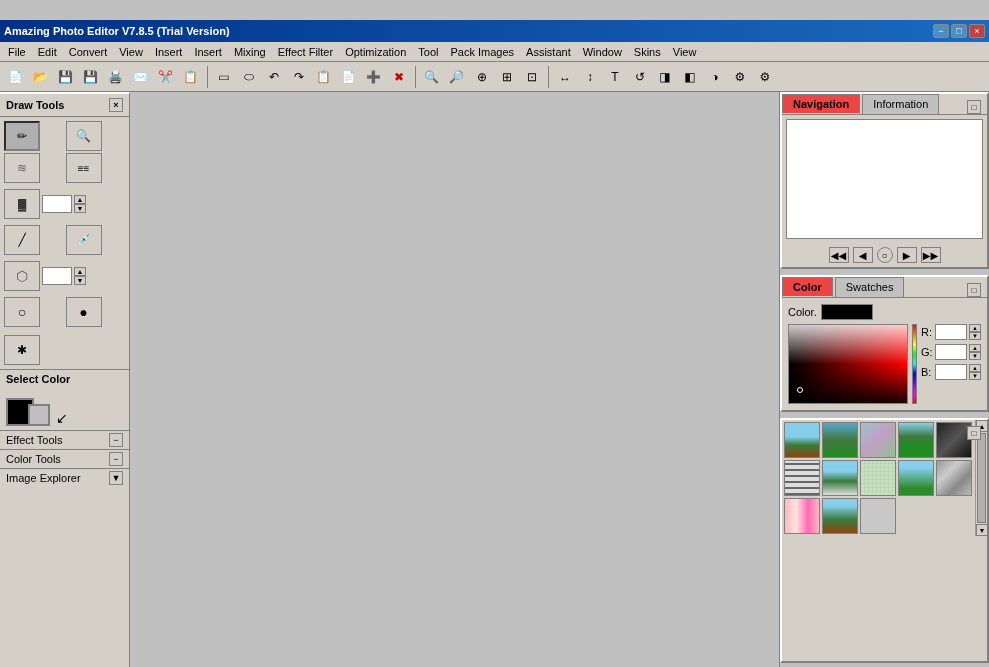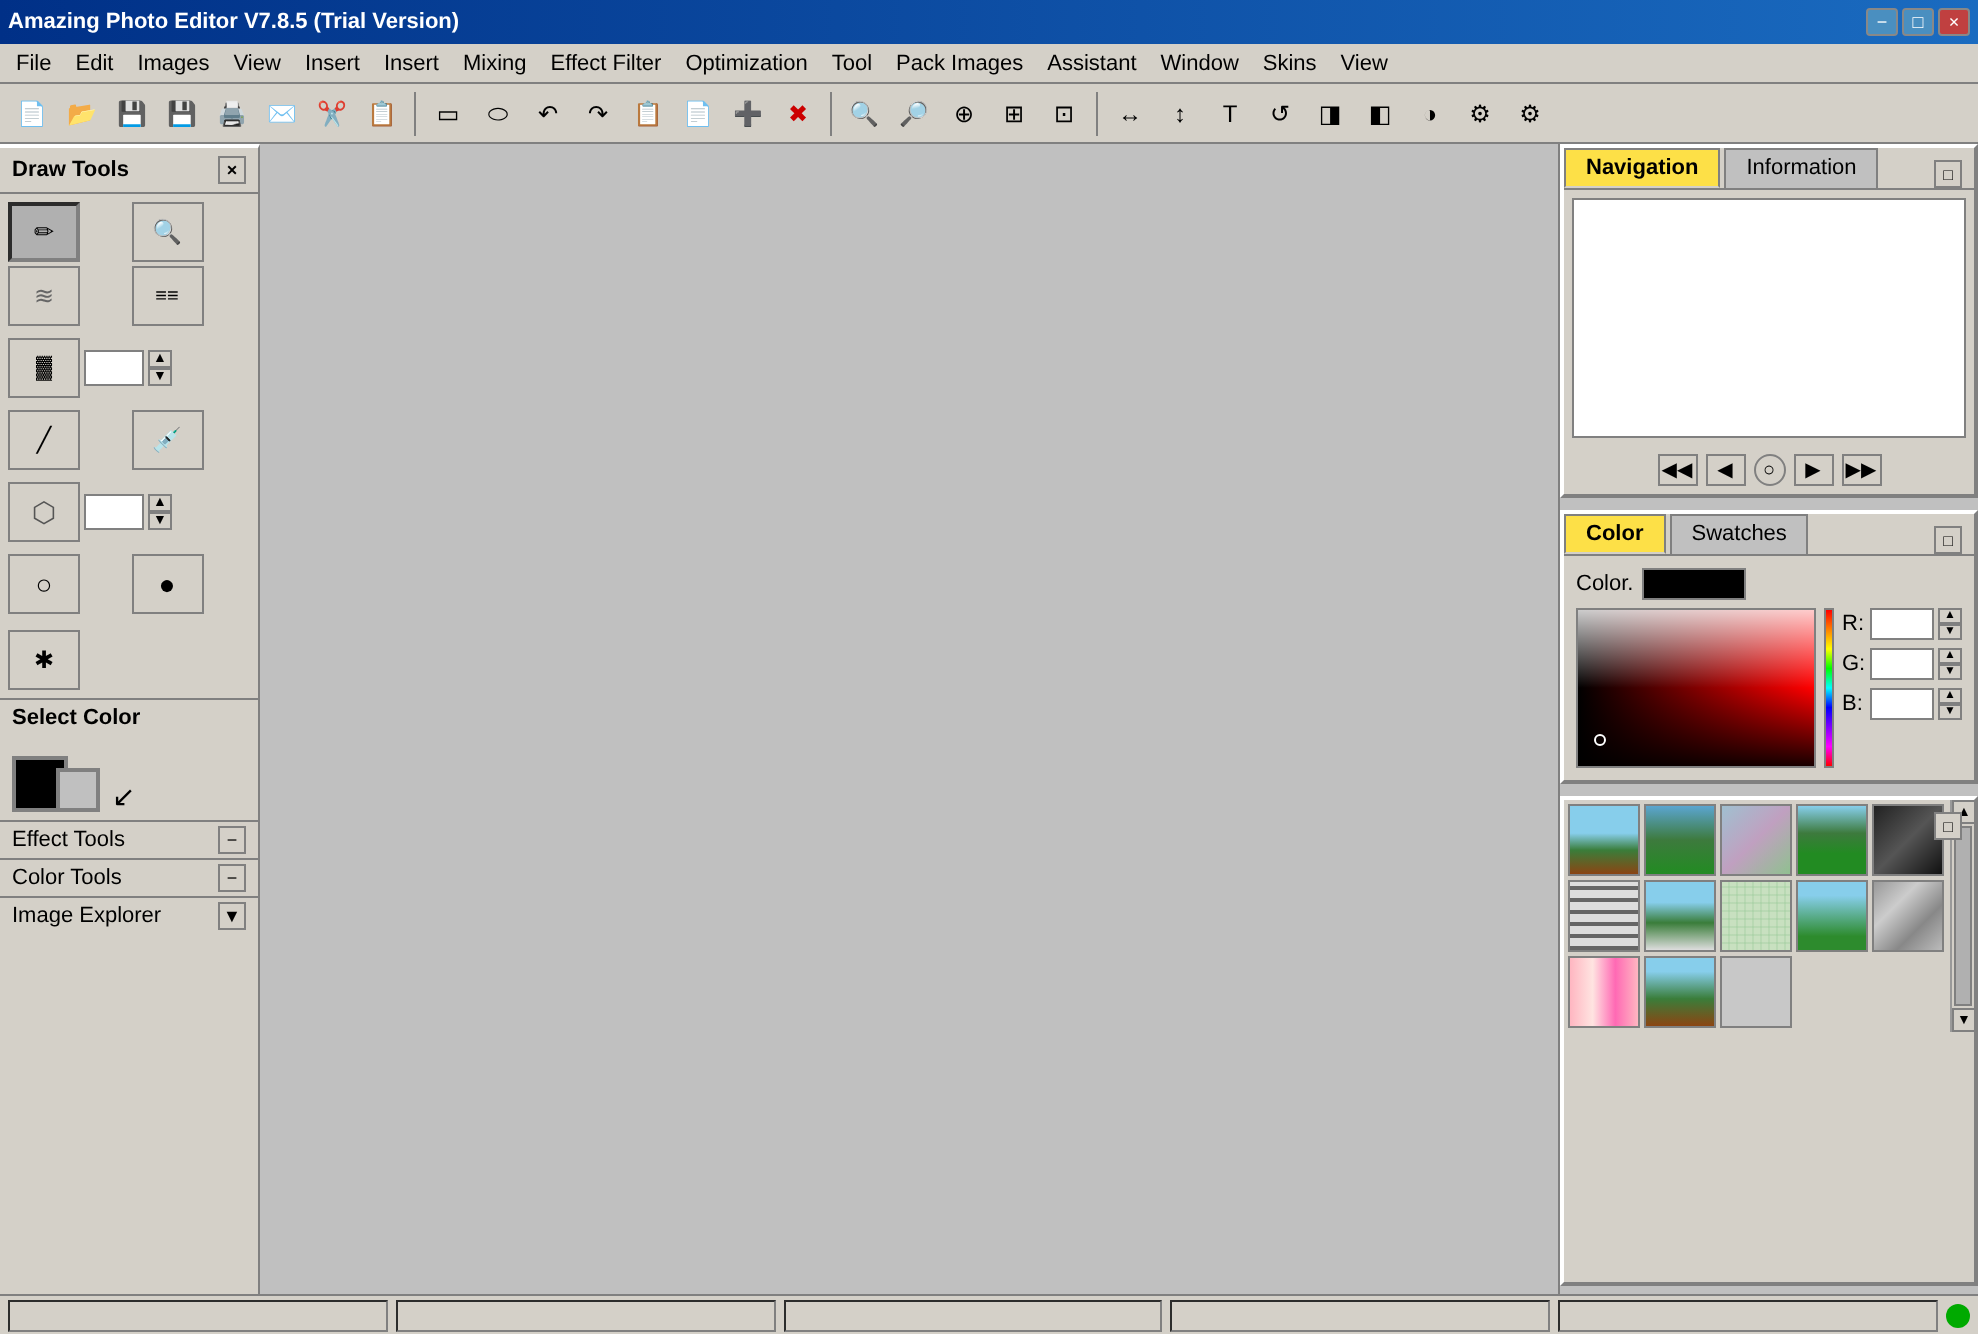--- a/index.html
+++ b/index.html
@@ -16,20 +16,21 @@
     
     .title-bar {
       background: linear-gradient(to right, #003087, #1a6bc0);
       color: white;
       height: 22px;
       display: flex;
       align-items: center;
       justify-content: space-between;
       padding: 0 4px;
       user-select: none;
+      margin-top: 20px;
     }
     .title-bar-text {
       font-size: 11px;
       font-weight: bold;
     }
     .title-bar-buttons {
       display: flex;
       gap: 2px;
     }
     .title-btn {
@@ -266,21 +267,21 @@
     .tab {
       padding: 3px 10px;
       font-size: 11px;
       border: 1px solid #808080;
       border-bottom: none;
       background: #c0c0c0;
       cursor: pointer;
       margin-right: 2px;
     }
     .tab.active {
-      background: #fde047;
+      background: #ef4444;
       border-bottom: 1px solid #d4d0c8;
       font-weight: bold;
     }
     .nav-content {
       background: white;
       height: 120px;
       margin: 4px;
       border: 1px solid #808080;
     }
     .nav-controls {
@@ -477,21 +478,21 @@
   <div class="title-bar-buttons">
     <div class="title-btn minimize">−</div>
     <div class="title-btn maximize">□</div>
     <div class="title-btn close">×</div>
   </div>
 </div>
 
 <div class="menu-bar">
   <span class="menu-item">File</span>
   <span class="menu-item">Edit</span>
-  <span class="menu-item">Images</span>
+  <span class="menu-item">Convert</span>
   <span class="menu-item">View</span>
   <span class="menu-item">Insert</span>
   <span class="menu-item">Insert</span>
   <span class="menu-item">Mixing</span>
   <span class="menu-item">Effect Filter</span>
   <span class="menu-item">Optimization</span>
   <span class="menu-item">Tool</span>
   <span class="menu-item">Pack Images</span>
   <span class="menu-item">Assistant</span>
   <span class="menu-item">Window</span>

